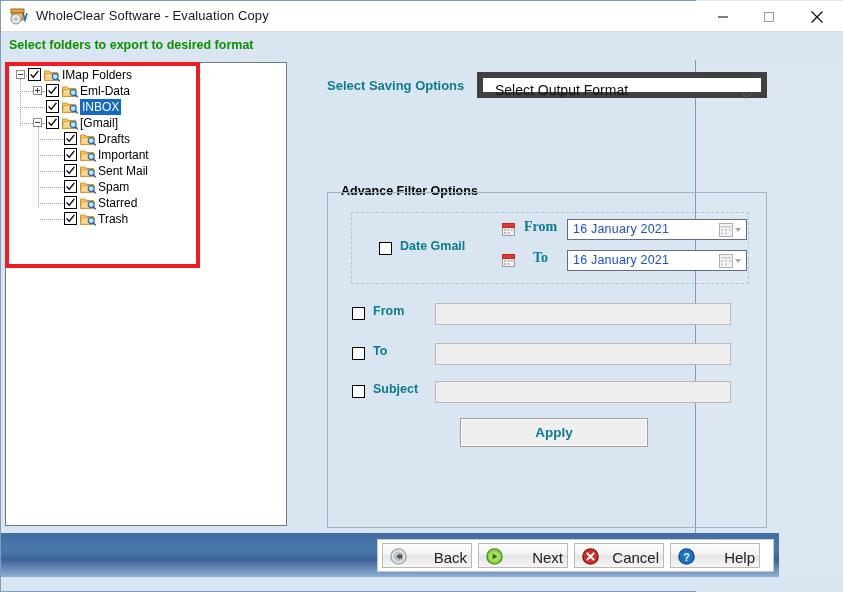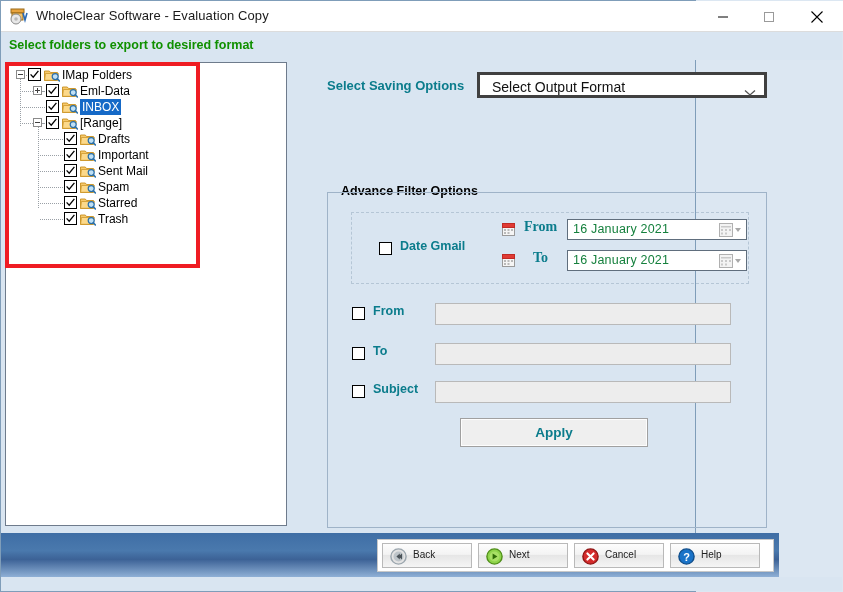--- a/index.html
+++ b/index.html
@@ -48,62 +48,62 @@
   .fic{position:absolute;top:1px;width:16px;height:14px;}
   .vline{position:absolute;width:1px;background:transparent;
          background-image:repeating-linear-gradient(to bottom,#9aa0a6 0 1px,transparent 1px 2px);}
   .hline{position:absolute;height:1px;
          background-image:repeating-linear-gradient(to right,#9aa0a6 0 1px,transparent 1px 2px);}
 
   
   .right{position:absolute;left:290px;top:61px;width:548px;height:464px;}
   .lbl-saving{position:absolute;left:36px;top:16px;font-size:13px;font-weight:bold;color:#0b7c8c;}
   .combo{position:absolute;left:186px;top:10px;width:290px;height:26px;background:#fff;
-         border:3px solid #404040;box-sizing:border-box;}
+         border:6px solid #404040;box-sizing:border-box;}
   .combo .ctext{position:absolute;left:12px;top:4px;font-size:14px;color:#101010;}
   .combo .carrow{position:absolute;right:8px;top:8px;}
 
   
   .group{position:absolute;left:36px;top:130px;width:440px;height:336px;
          border:1px solid #9fb3c8;box-sizing:border-box;}
   .group-title{position:absolute;left:46px;top:122px;padding:0 4px;background:#d9e5f1;
                font-size:12.5px;font-weight:bold;color:#000000;}
   .dbox{position:absolute;left:23px;top:19px;width:398px;height:72px;
         border:1px dashed #b5c6d6;box-sizing:border-box;}
 
   .cb{position:absolute;width:13px;height:13px;border:1px solid #000;background:#fff;box-sizing:border-box;}
   .flabel{position:absolute;font-size:12.5px;font-weight:bold;color:#0b7c8c;white-space:nowrap;}
   .flabel-serif{font-family:"Liberation Serif", serif;font-size:14px;font-weight:bold;color:#0b7c8c;}
 
   .calicon{position:absolute;width:13px;height:13px;}
 
   .dfield{position:absolute;width:180px;height:21px;background:#fff;border:1px solid #606e7d;
           box-sizing:border-box;}
-  .dfield .dtxt{position:absolute;left:5px;top:2px;font-size:12.5px;color:#15803d;
+  .dfield .dtxt{position:absolute;left:5px;top:2px;font-size:12.5px;color:#1d4ed8;
                 font-family:"Liberation Sans",sans-serif;letter-spacing:.2px;}
   .dfield .dbtn{position:absolute;right:3px;top:3px;width:24px;height:14px;}
 
   .tfield{position:absolute;width:296px;height:22px;background:#ededed;border:1px solid #b9b9b9;
           box-sizing:border-box;}
   .applybtn{position:absolute;left:132px;top:399px;width:188px;height:29px;background:#efefef;
             border:1px solid #a0a0a0;box-sizing:border-box;
             box-shadow:inset 0 0 0 1px #fdfdfd;}
   .applybtn span{position:absolute;left:0;right:0;top:6px;text-align:center;font-size:13.5px;
                  font-weight:bold;color:#0b7c8c;}
 
   
   .botbar{position:absolute;left:0;top:532px;width:778px;height:44px;
           background:linear-gradient(to bottom,#3f6ea5 0%,#4a79ad 40%,#3c6296 60%,#8fb0d6 100%);}
   .btnpanel{position:absolute;left:376px;top:538px;width:397px;height:33px;background:#ffffff;
             border:1px solid #c8c8c8;box-sizing:border-box;}
   .tbtn{position:absolute;top:3px;height:25px;width:90px;
         background:linear-gradient(to bottom,#fdfdfd 0%,#f3f3f3 45%,#e6e6e6 50%,#f5f5f5 100%);
         border:1px solid #b9b9b9;box-sizing:border-box;}
   .tbtn .ic{position:absolute;left:7px;top:4px;width:17px;height:17px;}
-  .tbtn .tx{position:absolute;left:30px;right:4px;top:5px;text-align:left;font-size:10px;color:#222;}
+  .tbtn .tx{position:absolute;left:30px;right:4px;top:5px;text-align:right;font-size:15px;color:#222;}
   .footer{position:absolute;left:0;top:576px;width:841px;height:14px;background:#d9e5f1;}
 </style>
 </head>
 <body>
 
 <div class="app">
 
   <div class="titlebar">
     <span class="title-icon">
       <svg width="20" height="19" viewBox="0 0 20 19">
@@ -197,21 +197,21 @@
             <svg width="9" height="9" viewBox="0 0 9 9">
               <path d="M0.6 4.4 L3.2 7.2 L8.4 0.8" stroke="#000" stroke-width="1.3" fill="none"></path>
             </svg>
           </div>
           <span class="fic" style="left:56px;"><svg width="16" height="14" viewBox="0 0 16 14">
               <path d="M0.5 3 L0.5 12.5 L13.5 12.5 L13.5 4.5 L6.5 4.5 L5.3 3 Z" fill="#f7c96b" stroke="#c89020" stroke-width="0.9"></path>
               <path d="M1.5 5.5 L14.5 5.5 L12.8 12.3 L0.6 12.3 Z" fill="#fcd98a" stroke="#c89020" stroke-width="0.7"></path>
               <circle cx="11.2" cy="8.6" r="3" fill="#bfe0f5" stroke="#2a6fa8" stroke-width="1.2"></circle>
               <path d="M13.4 10.8 L15.4 13" stroke="#2a6fa8" stroke-width="1.6" stroke-linecap="round"></path>
             </svg></span>
-          <span class="lbl" style="left:74px;">[Range]</span>
+          <span class="lbl" style="left:74px;">[Gmail]</span>
         </div>
         <div class="row" style="top:68px;position:absolute;left:0;right:0;">
           <div class="hline" style="left:34px;top:8px;width:23px;"></div>
           <div class="chk" style="left:58px;">
             <svg width="9" height="9" viewBox="0 0 9 9">
               <path d="M0.6 4.4 L3.2 7.2 L8.4 0.8" stroke="#000" stroke-width="1.3" fill="none"></path>
             </svg>
           </div>
           <span class="fic" style="left:74px;"><svg width="16" height="14" viewBox="0 0 16 14">
               <path d="M0.5 3 L0.5 12.5 L13.5 12.5 L13.5 4.5 L6.5 4.5 L5.3 3 Z" fill="#f7c96b" stroke="#c89020" stroke-width="0.9"></path>

